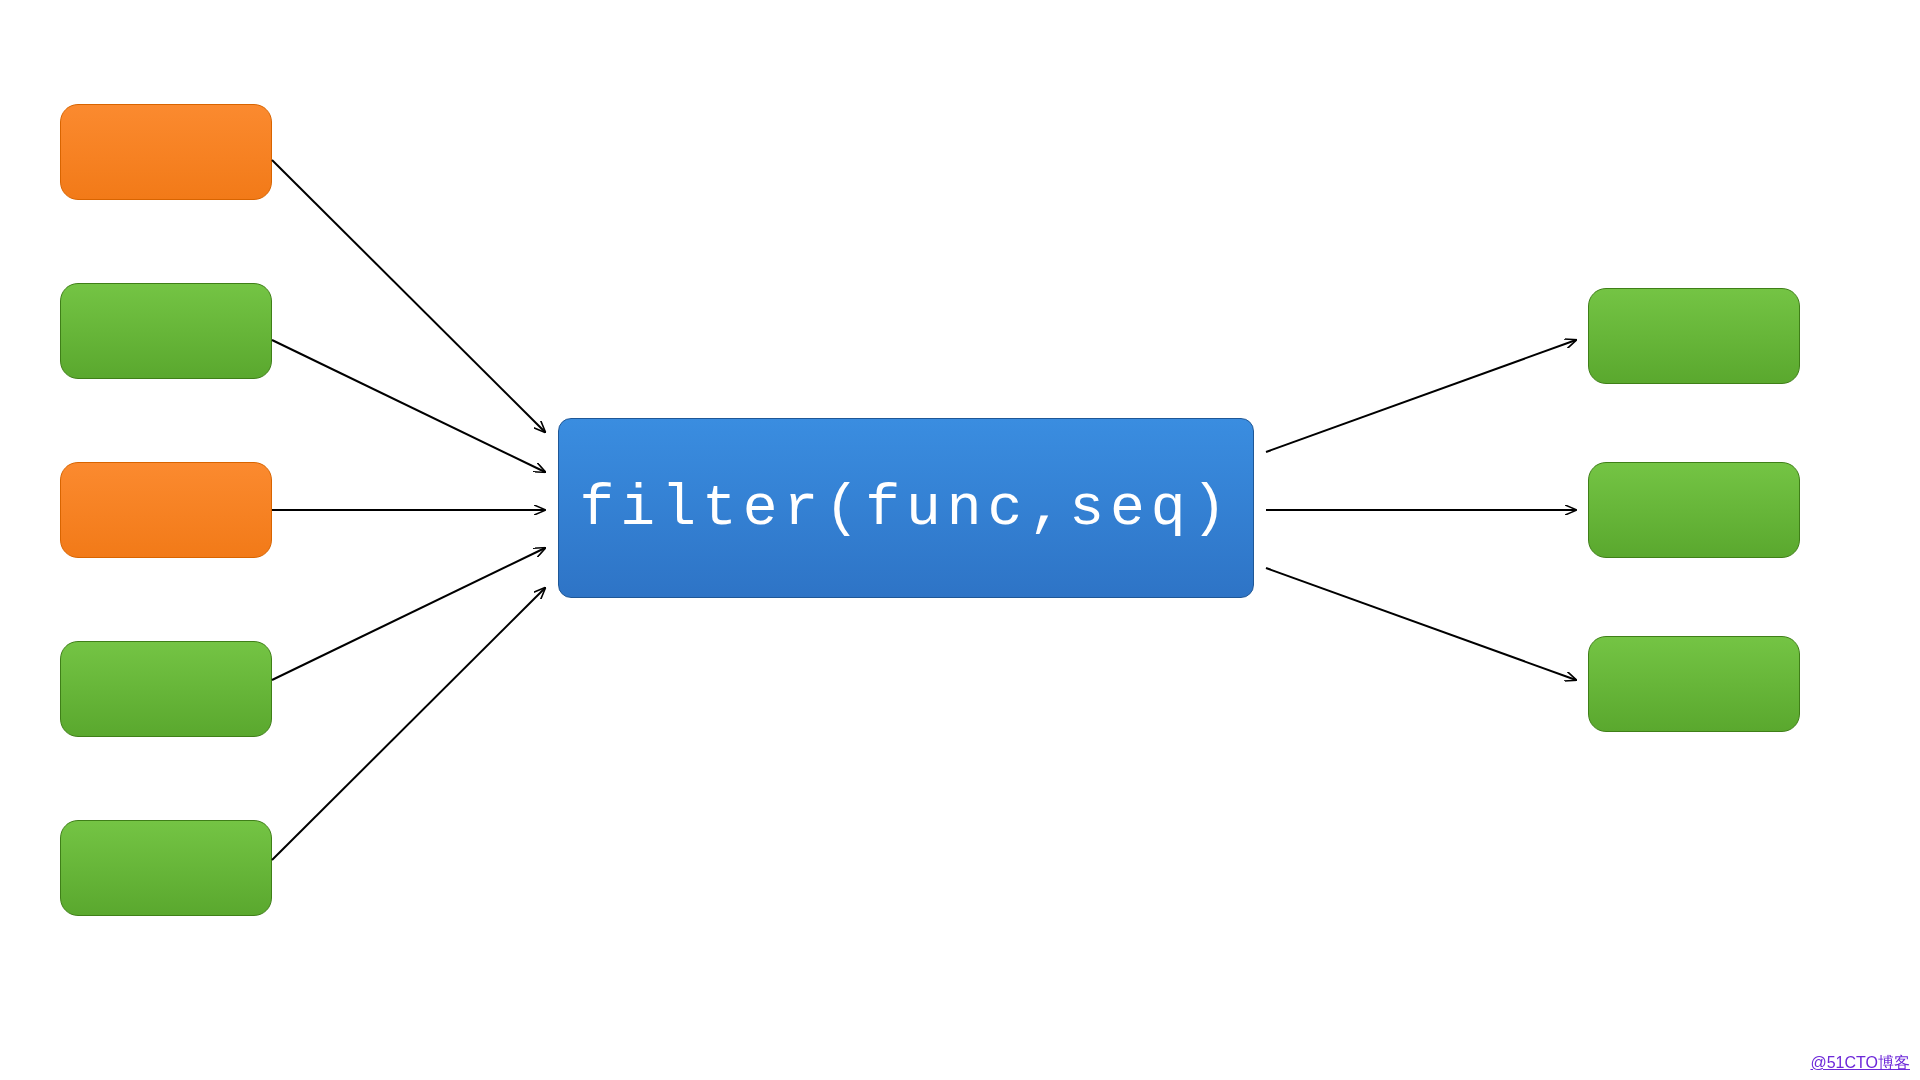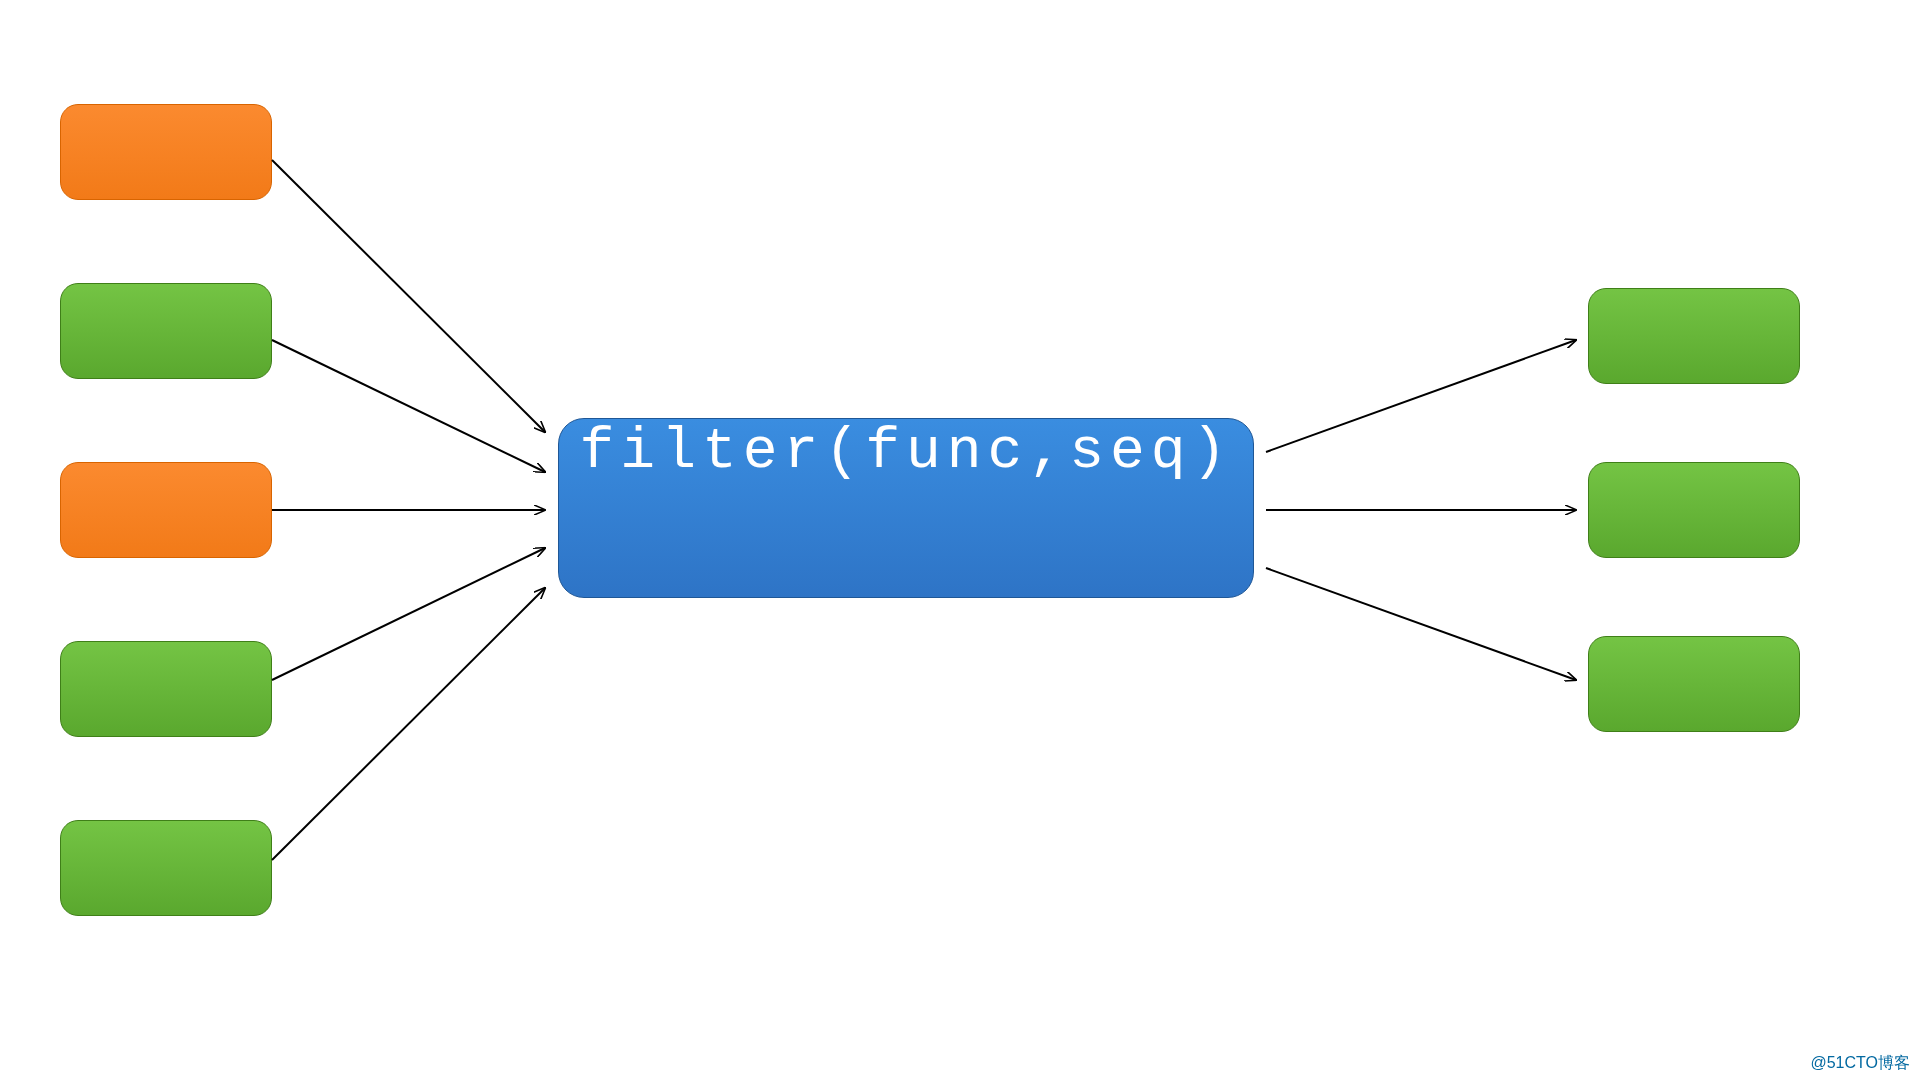--- a/index.html
+++ b/index.html
@@ -22,44 +22,46 @@
     border: 1px solid #d86400;
   }
   .green {
     background: linear-gradient(to bottom, #74c444 0%, #5aa82e 100%);
     border: 1px solid #3f7f18;
   }
   .filter-box {
     position: absolute;
     background: linear-gradient(to bottom, #3a8de0 0%, #2e74c6 100%);
     border: 1px solid #1f5796;
-    border-radius: 26px;
+    border-radius: 13px;
     color: #ffffff;
     font-size: 58px;
     letter-spacing: 6px;
     display: flex;
+    align-items: center;
     justify-content: center;
     box-sizing: border-box;
   }
   svg.arrows {
     position: absolute;
     left: 0;
     top: 0;
     width: 1920px;
     height: 1080px;
     pointer-events: none;
   }
   .watermark {
     position: absolute;
     right: 10px;
     bottom: 6px;
     font-family: Arial, sans-serif;
     font-size: 16px;
-    color: #0369a1;
+    color: #6d28d9;
     letter-spacing: 0;
+    text-decoration: underline;
   }
 </style>
 </head>
 <body>
 
 <div class="box orange" style="left:60px; top:104px; width:212px; height:96px;"></div>
 <div class="box green" style="left:60px; top:283px; width:212px; height:96px;"></div>
 <div class="box orange" style="left:60px; top:462px; width:212px; height:96px;"></div>
 <div class="box green" style="left:60px; top:641px; width:212px; height:96px;"></div>
 <div class="box green" style="left:60px; top:820px; width:212px; height:96px;"></div>

